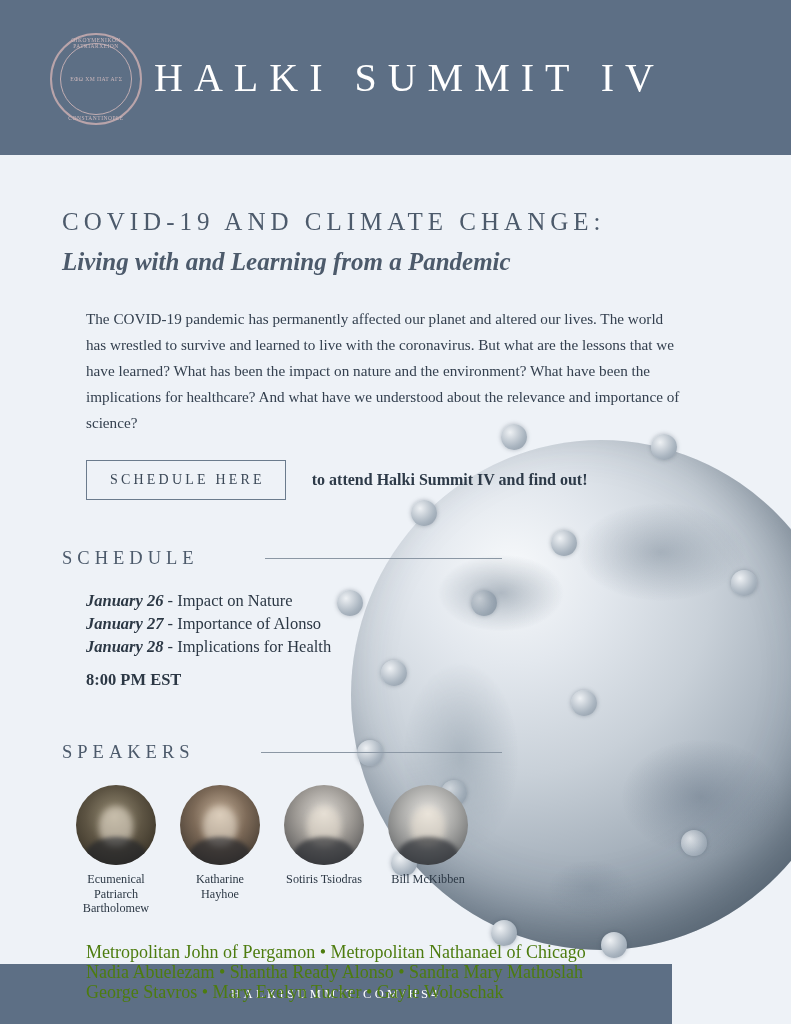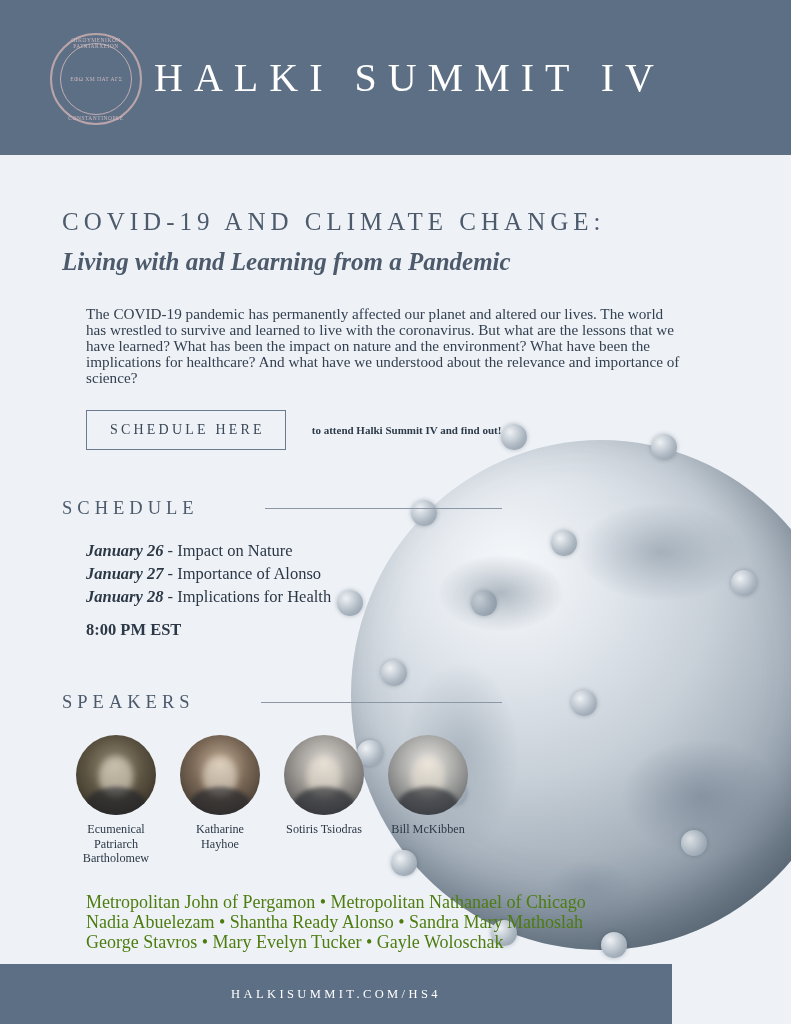--- a/index.html
+++ b/index.html
@@ -161,42 +161,42 @@
     font-size: 25px;
     font-style: italic;
     font-weight: bold;
     font-family: "Liberation Serif", serif;
   }
   .paragraph {
     margin: 30px 0 0 86px;
     width: 596px;
     color: #34404f;
     font-size: 15.2px;
-    line-height: 16px;
+    line-height: 26px;
     font-family: "Liberation Serif", serif;
   }
   .register-row {
     margin: 24px 0 0 86px;
     display: flex;
     align-items: center;
   }
   .register-btn {
     border: 1px solid #6b7b8d;
     background: transparent;
     color: #3b4857;
     font-size: 14px;
     letter-spacing: 3.2px;
     padding: 11px 20px 11px 23px;
     font-family: "Liberation Serif", serif;
     cursor: pointer;
   }
   .register-note {
     margin-left: 26px;
     color: #2d3a48;
-    font-size: 11px;
+    font-size: 16px;
     font-weight: bold;
     font-family: "Liberation Serif", serif;
   }
 
   .section-head {
     display: flex;
     align-items: center;
     margin-left: 62px;
     width: 440px;
     gap: 46px;

